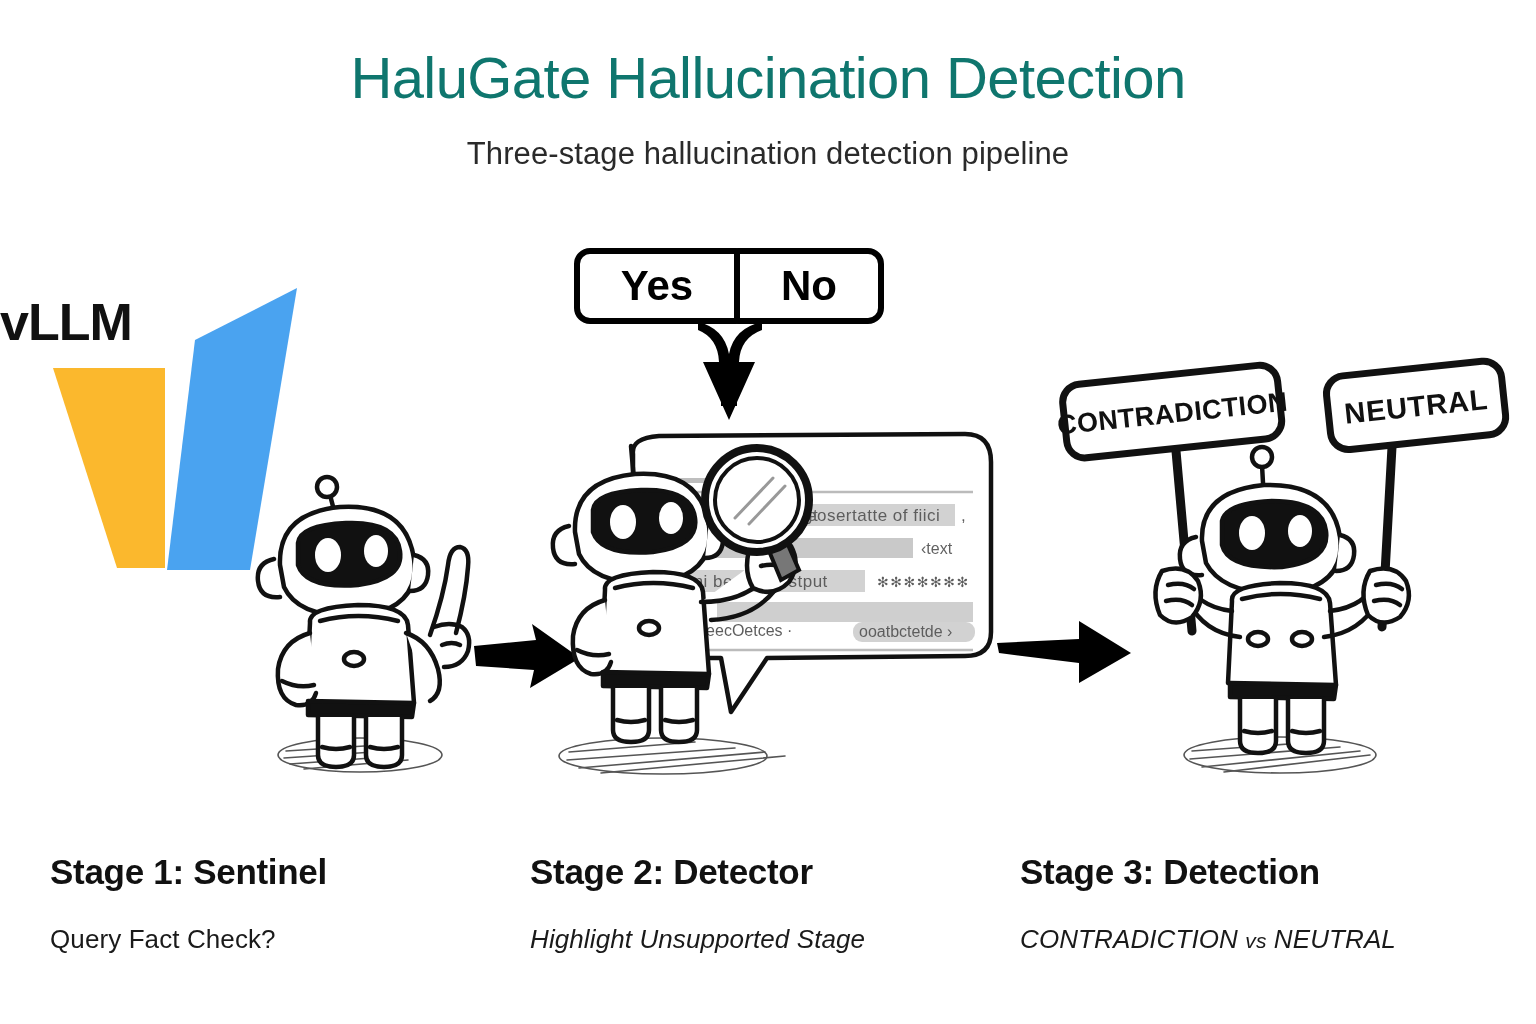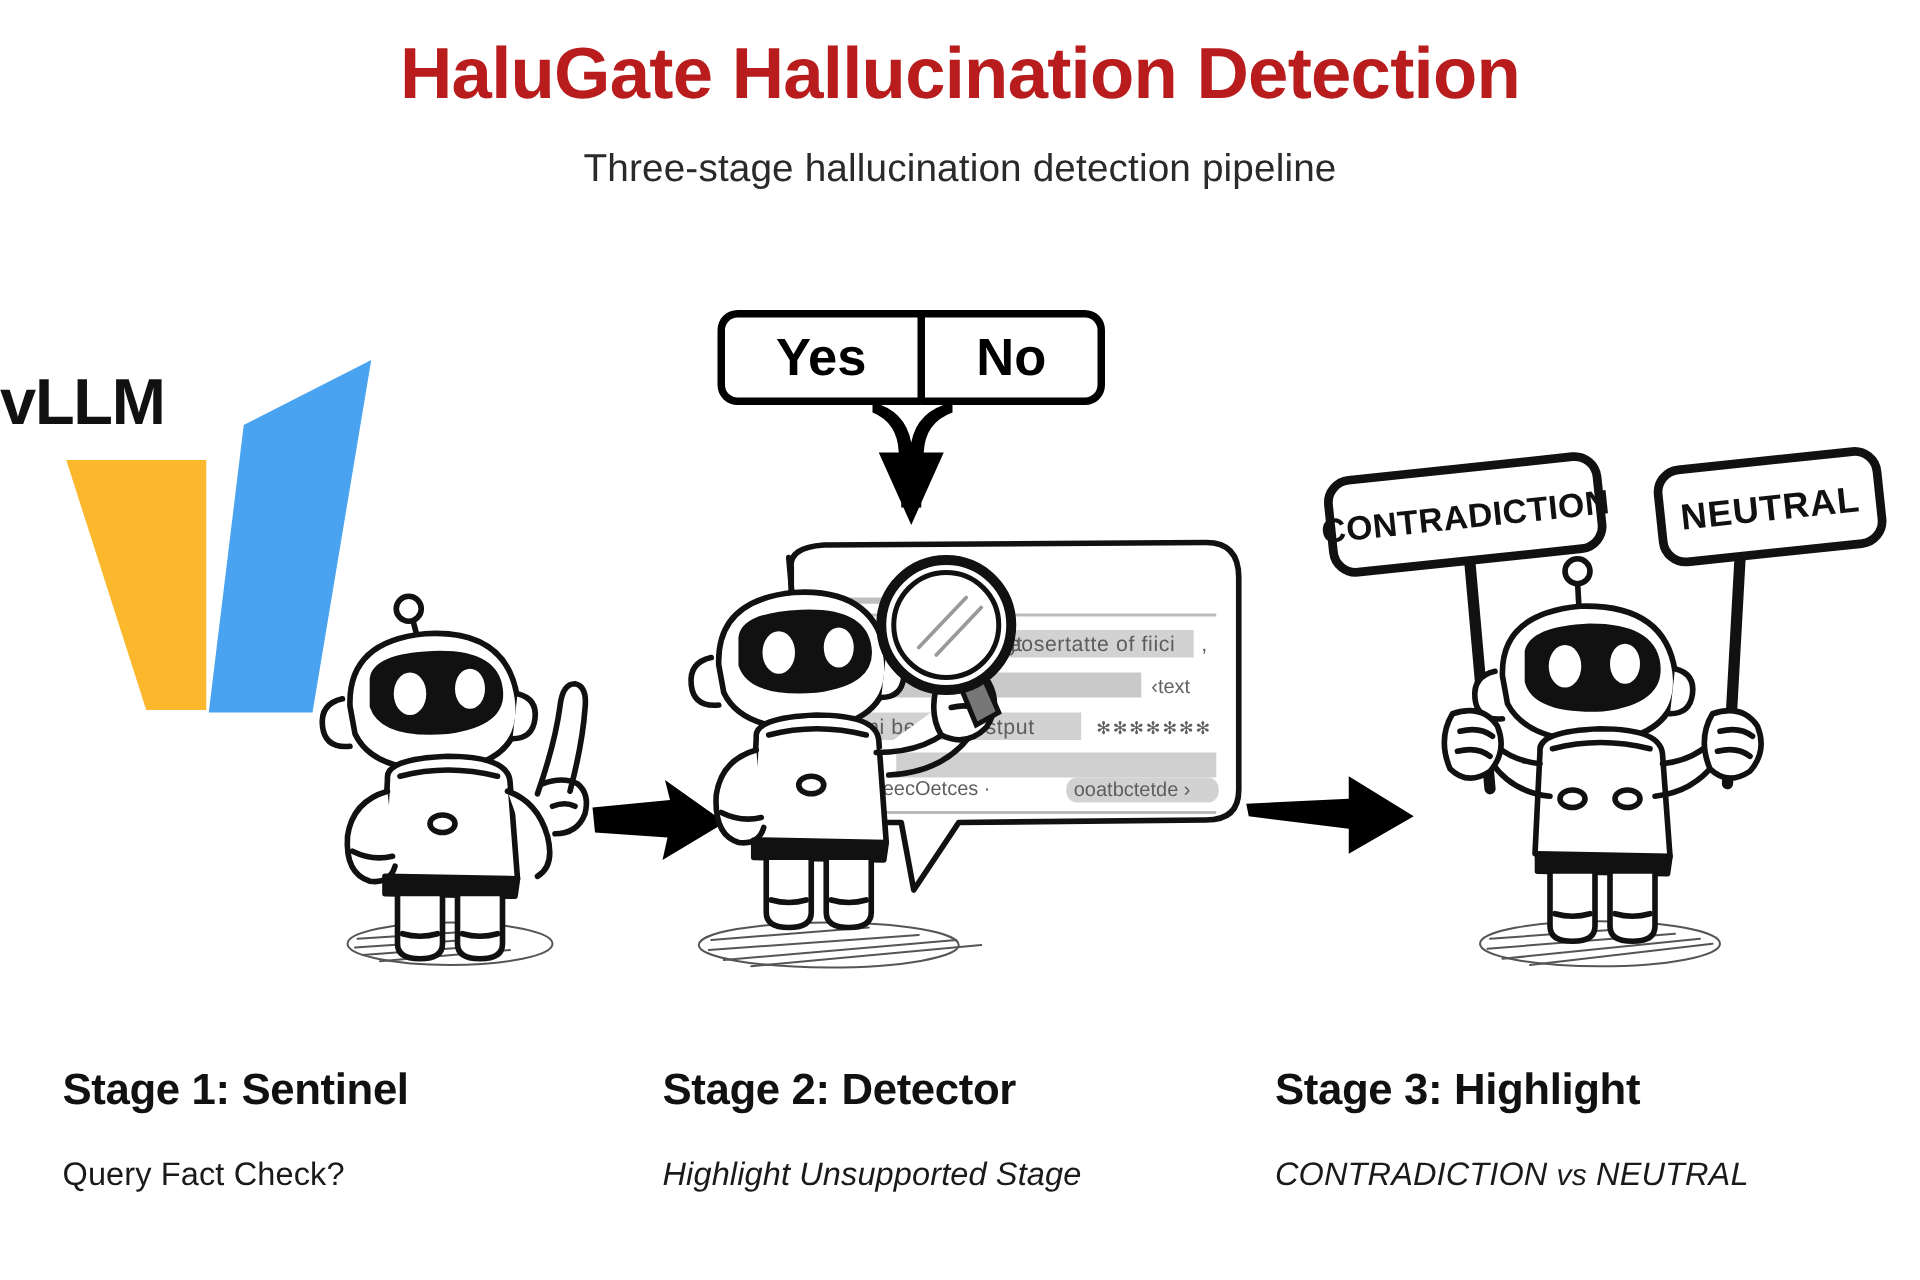--- a/index.html
+++ b/index.html
@@ -23,24 +23,25 @@
   
   #header {
     position: absolute;
     left: 0;
     top: 28px;
     width: 1536px;
     text-align: center;
   }
   #page-title {
     font-size: 58px;
-    font-weight: 700;
+    font-weight: 400;
     letter-spacing: -0.6px;
-    color: #b91c1c;
+    color: #0f766e;
     line-height: 1.08;
+    margin-top: 19px;
   }
   #page-subtitle {
     margin-top: 26px;
     font-size: 31px;
     font-weight: 400;
     color: #2a2a2a;
     letter-spacing: 0.1px;
   }
 
   
@@ -128,21 +129,21 @@
     color: #111111;
     letter-spacing: -0.3px;
   }
   .stage-sub {
     margin-top: 32px;
     font-size: 26px;
     color: #1a1a1a;
     letter-spacing: 0.1px;
   }
   .stage-sub.italic { font-style: italic; }
-  .vs-small { font-size: 24px; }
+  .vs-small { font-size: 21px; }
 </style>
 </head>
 <body>
 
 <div id="canvas">
 
   <div id="header">
     <div id="page-title">HaluGate Hallucination Detection</div>
     <div id="page-subtitle">Three-stage hallucination detection pipeline</div>
   </div>
@@ -360,21 +361,21 @@
     <div class="stage-title">Stage 1: Sentinel</div>
     <div class="stage-sub">Query Fact Check?</div>
   </div>
 
   <div id="caption-2" class="stage-caption">
     <div class="stage-title">Stage 2: Detector</div>
     <div class="stage-sub italic">Highlight Unsupported Stage</div>
   </div>
 
   <div id="caption-3" class="stage-caption">
-    <div class="stage-title">Stage 3: Highlight</div>
+    <div class="stage-title">Stage 3: Detection</div>
     <div class="stage-sub italic">
       <span>CONTRADICTION</span>
       <span class="vs-small">vs</span>
       <span>NEUTRAL</span>
     </div>
   </div>
 
 </div>
 
 </body></html>

